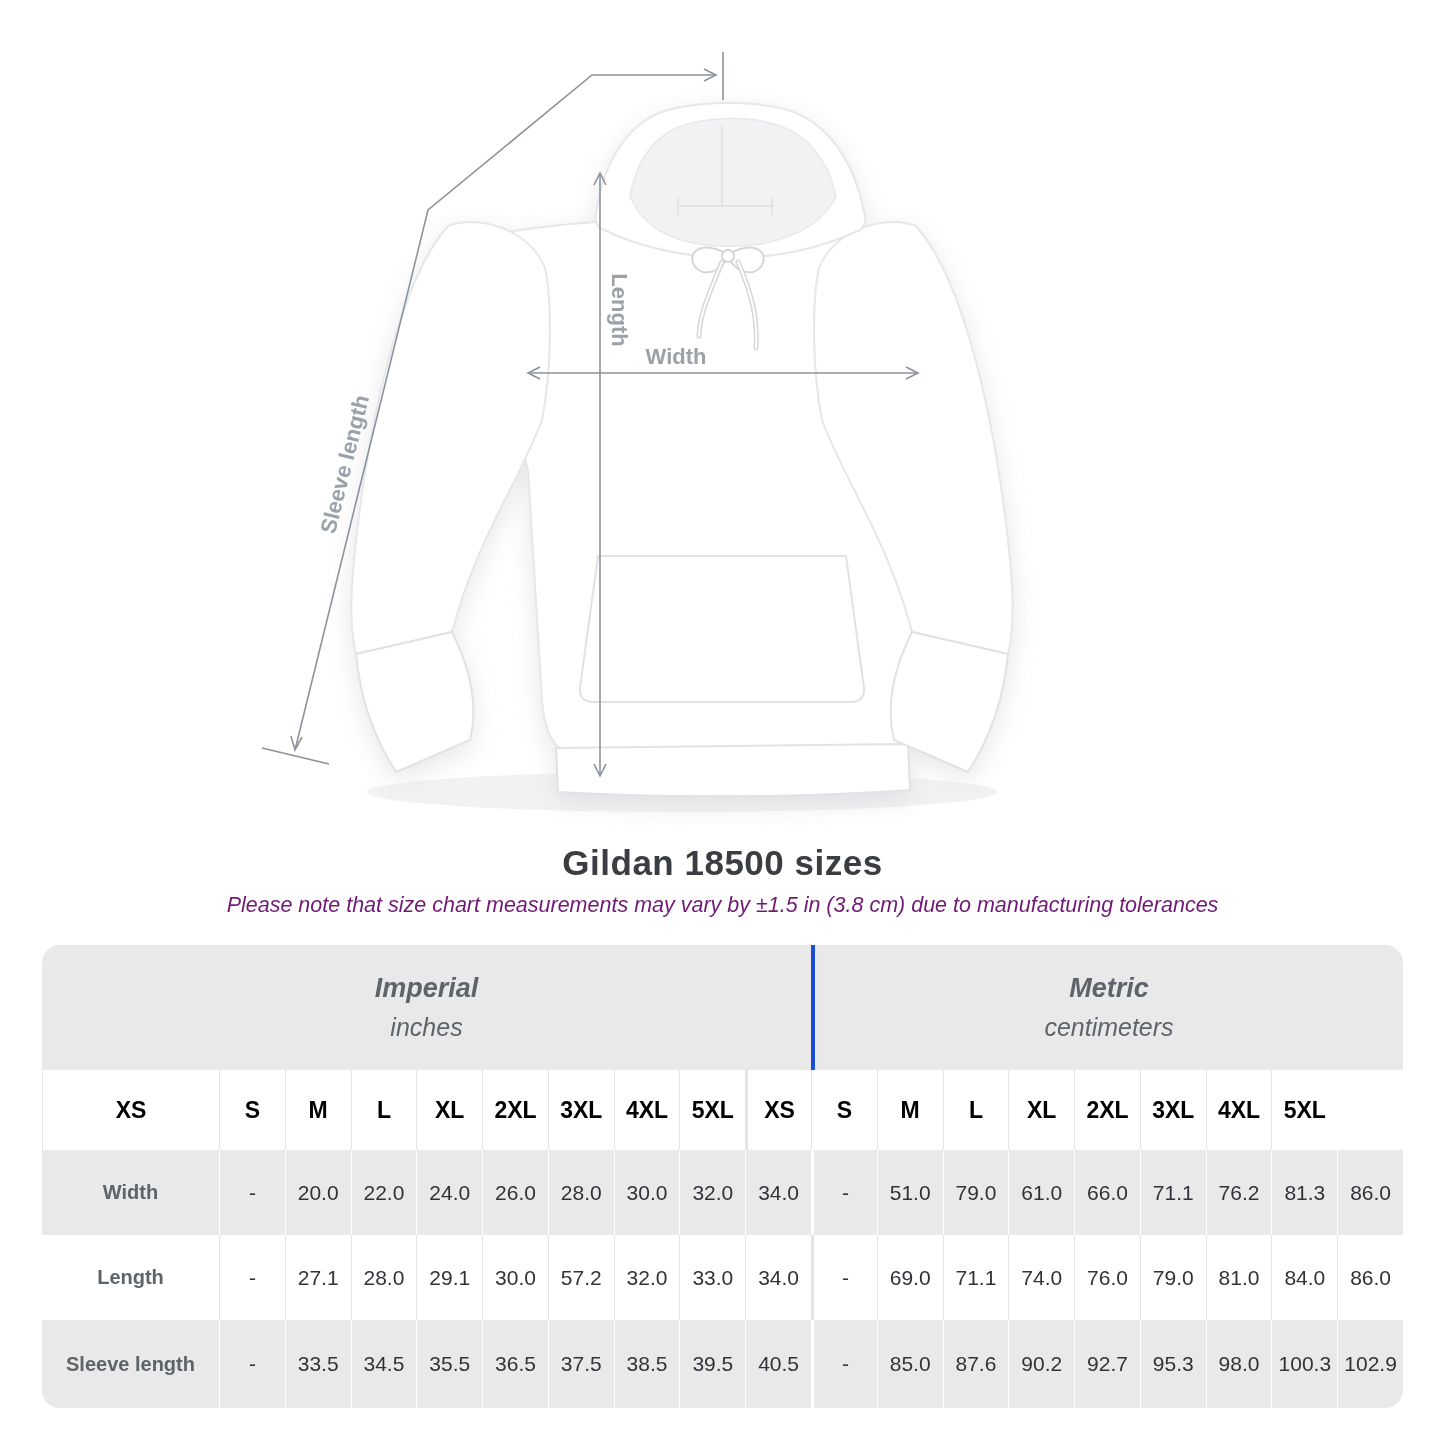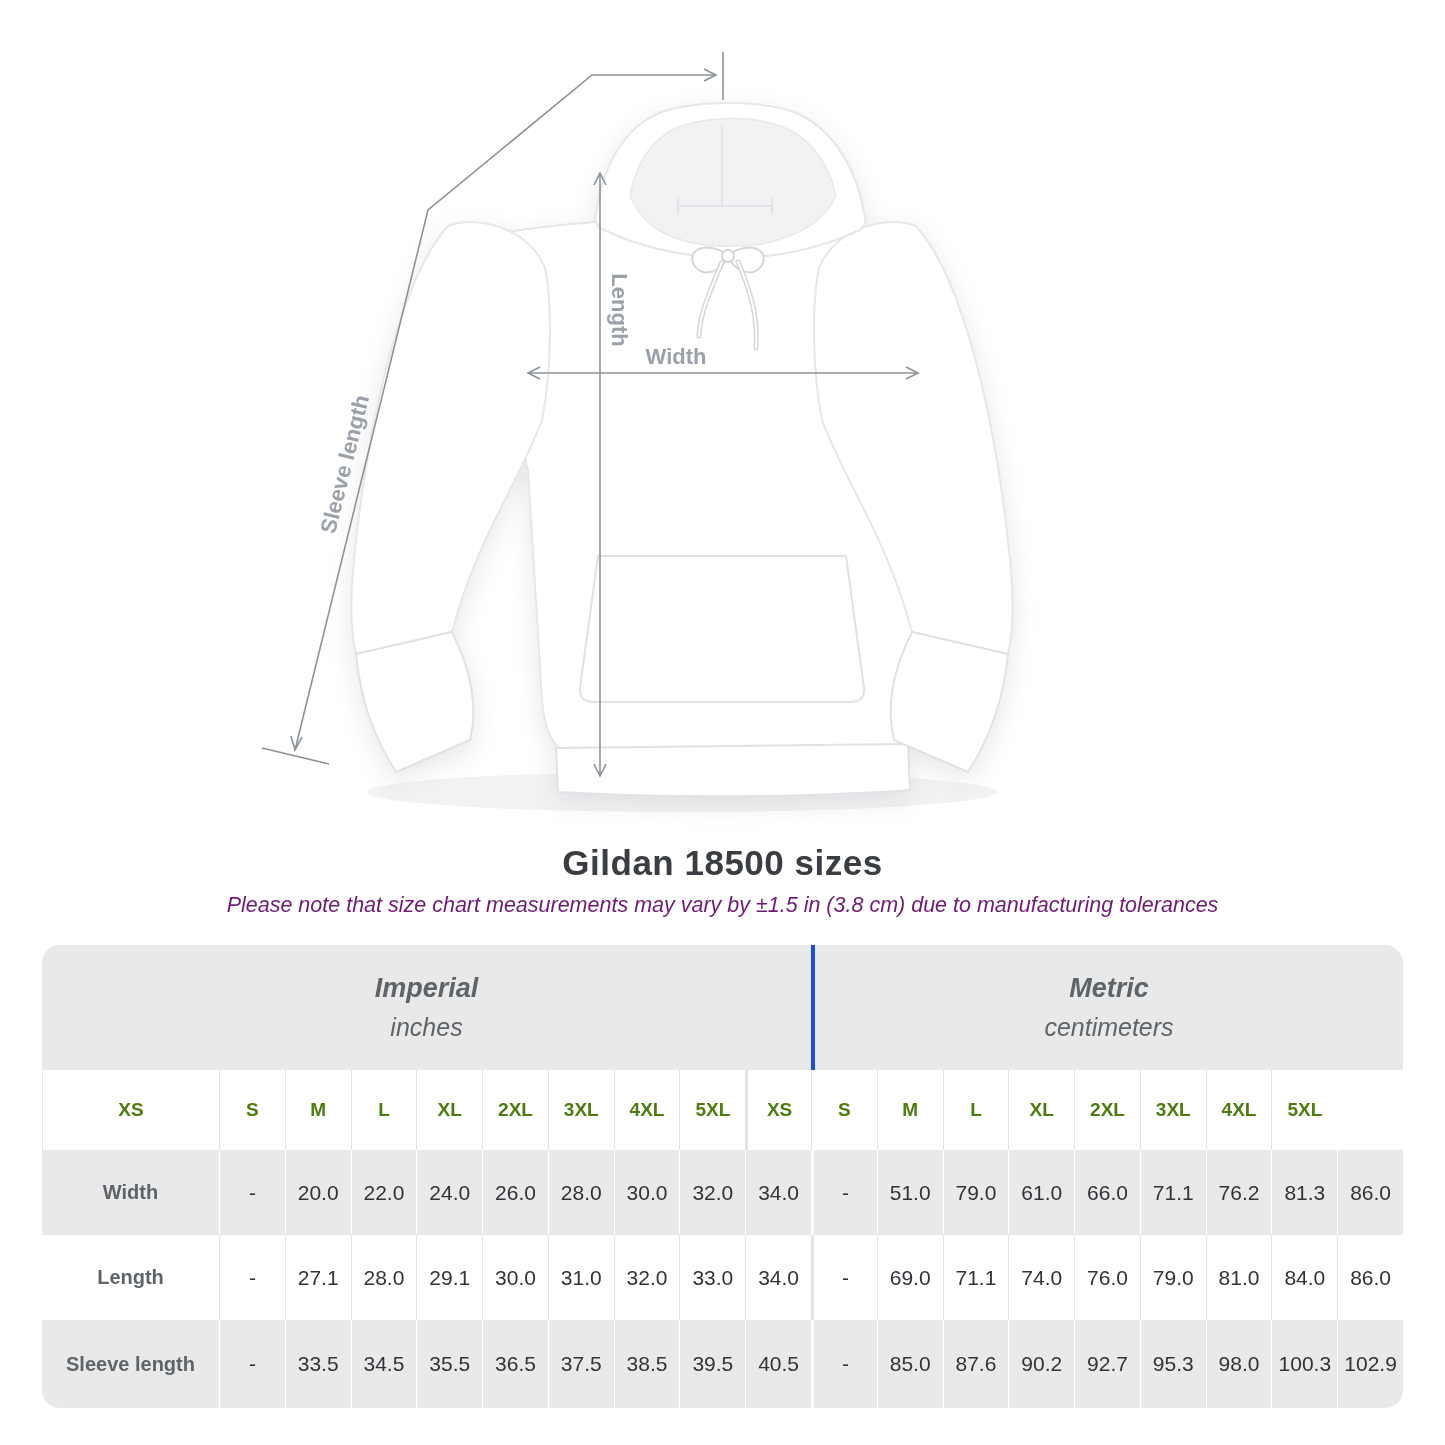--- a/index.html
+++ b/index.html
@@ -18,21 +18,21 @@
   .r-data{grid-template-columns:177px repeat(18,1fr);height:85px;}
   .r-last{height:88px;}
   .gray{background:#e9e9ea;}
   .white{background:#ffffff;}
   .cell{display:flex;align-items:center;justify-content:center;}
   .band-cell{flex-direction:column;gap:9px;}
   .band-title{font-size:27px;font-weight:700;font-style:italic;color:#5d646a;}
   .band-unit{font-size:25px;font-style:italic;color:#5d646a;}
   .band-metric{border-left:4px solid #1d4ed8;}
   .lbl{font-size:20px;font-weight:700;color:#5d646a;}
-  .sh{font-size:19px;font-weight:700;color:#4d7c0f;border-left:1px solid #e4e4e6;}
+  .sh{font-size:23px;font-weight:700;color:#000000;border-left:1px solid #e4e4e6;}
   .val{font-size:21px;color:#303438;}
   .white .val{border-left:1px solid #e4e4e6;}
   .gray .val{border-left:1px solid #ffffff;}
   .ms{border-left-width:3px !important;}
 </style>
 </head>
 <body>
 
 <div class="page">
 
@@ -174,21 +174,21 @@
       <div class="cell val">86.0</div>
     </div>
 
     <div class="trow r-data white">
       <div class="cell lbl">Length</div>
       <div class="cell val">-</div>
       <div class="cell val">27.1</div>
       <div class="cell val">28.0</div>
       <div class="cell val">29.1</div>
       <div class="cell val">30.0</div>
-      <div class="cell val">31.0</div>
+      <div class="cell val">57.2</div>
       <div class="cell val">32.0</div>
       <div class="cell val">33.0</div>
       <div class="cell val">34.0</div>
       <div class="cell val ms">-</div>
       <div class="cell val">69.0</div>
       <div class="cell val">71.1</div>
       <div class="cell val">74.0</div>
       <div class="cell val">76.0</div>
       <div class="cell val">79.0</div>
       <div class="cell val">81.0</div>

